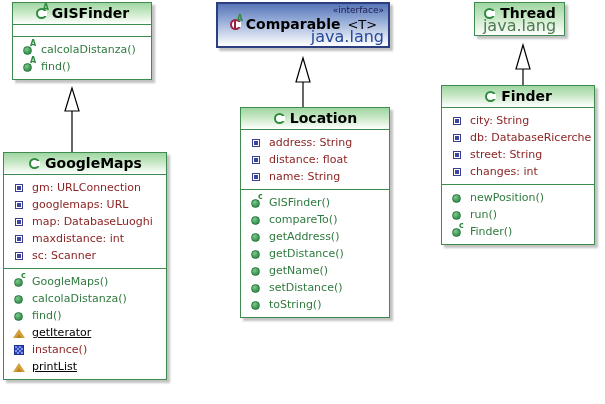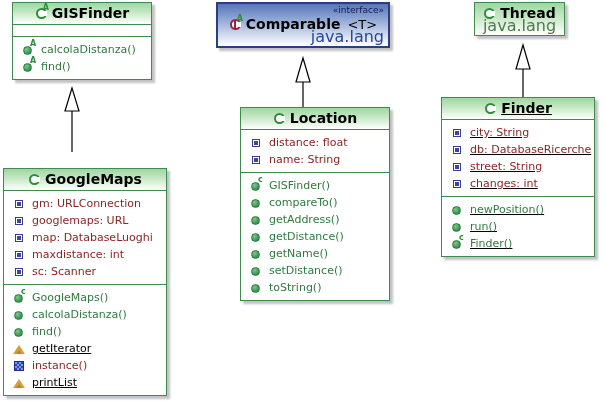--- a/index.html
+++ b/index.html
@@ -299,21 +299,21 @@
       </div>
       <div class="member">
         <span class="ico ico-method">
             <span class="sup-a">A</span>
           </span>
         <span class="mlabel m-method">find()</span>
       </div>
     </div>
   </div>
 
-  <div class="umlbox cls" style="left:3px; top:168px; width:164px;">
+  <div class="umlbox cls" style="left:3px; top:152px; width:164px;">
     <div class="hdr">
       <div class="title-line">
         <span class="ico ico-class"></span>
         <span class="cls-title">GoogleMaps</span>
       </div>
     </div>
     <div class="section">
       <div class="member">
         <span class="ico ico-field"></span>
         <span class="mlabel m-field">gm: URLConnection</span>
@@ -383,20 +383,24 @@
   <div class="umlbox cls" style="left:240px; top:107px; width:150px;">
     <div class="hdr">
       <div class="title-line">
         <span class="ico ico-class"></span>
         <span class="cls-title">Location</span>
       </div>
     </div>
     <div class="section">
       <div class="member">
         <span class="ico ico-field"></span>
+        <span class="mlabel m-field">address: String</span>
+      </div>
+      <div class="member">
+        <span class="ico ico-field"></span>
         <span class="mlabel m-field">distance: float</span>
       </div>
       <div class="member">
         <span class="ico ico-field"></span>
         <span class="mlabel m-field">name: String</span>
       </div>
     </div>
     <div class="section">
       <div class="member">
         <span class="ico ico-method">
@@ -434,21 +438,21 @@
   <div class="umlbox cls" style="left:474px; top:2px; width:91px;">
     <div class="hdr" style="border-bottom:none;">
       <div class="title-line">
         <span class="ico ico-class"></span>
         <span class="cls-title">Thread</span>
       </div>
       <div class="pkg">java.lang</div>
     </div>
   </div>
 
-  <div class="umlbox cls" style="left:441px; top:97px; width:154px;text-decoration:underline;">
+  <div class="umlbox cls" style="left:441px; top:85px; width:154px;">
     <div class="hdr">
       <div class="title-line">
         <span class="ico ico-class"></span>
         <span class="cls-title">Finder</span>
       </div>
     </div>
     <div class="section">
       <div class="member">
         <span class="ico ico-field"></span>
         <span class="mlabel m-field">city: String</span>

